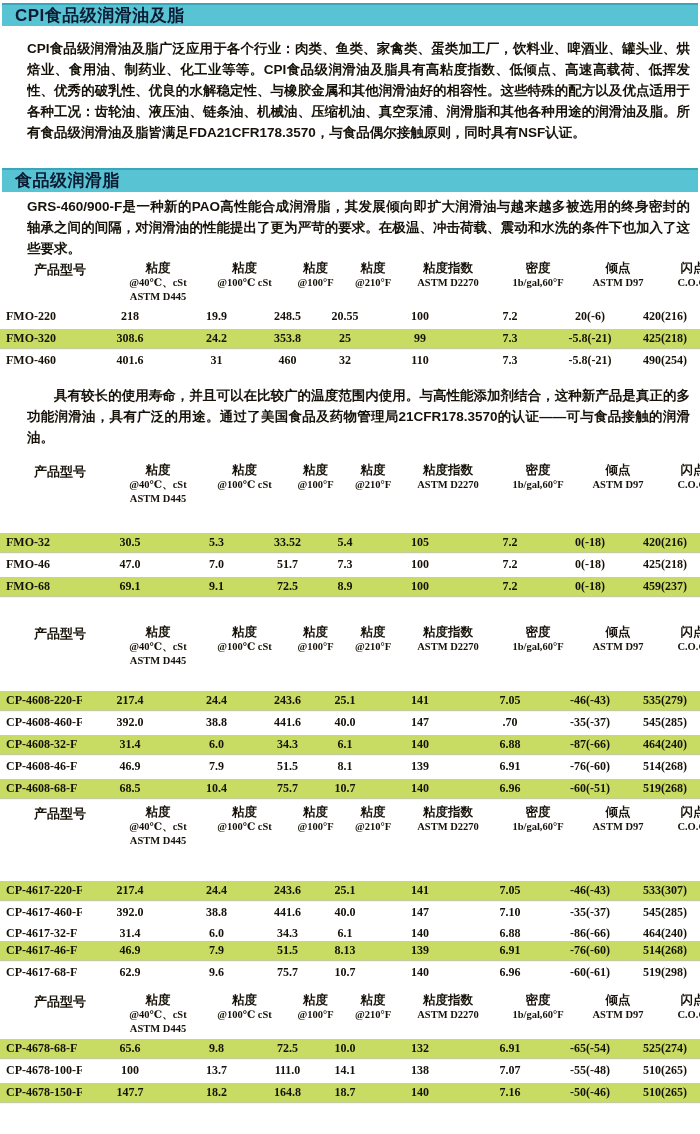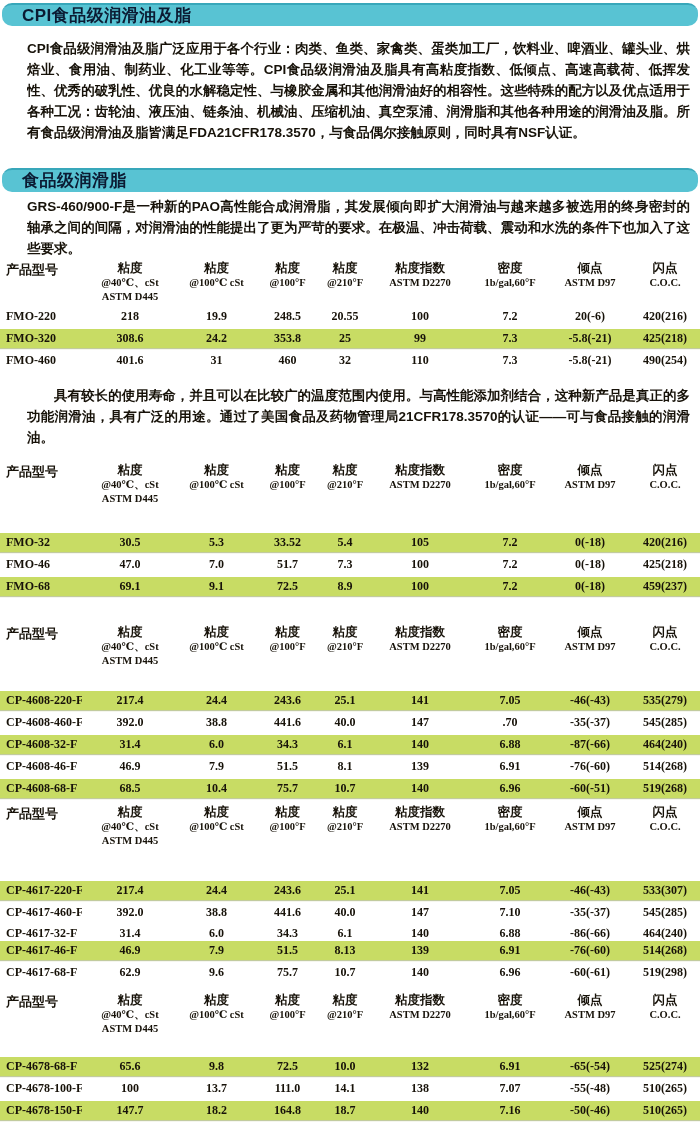--- a/index.html
+++ b/index.html
@@ -11,42 +11,41 @@
     --cols:82px 96px 77px 65px 50px 100px 80px 80px 70px;
   }
   *{margin:0;padding:0;box-sizing:border-box}
   html,body{background:#ffffff}
   body{
     width:700px;height:1134px;overflow:hidden;position:relative;
     font-family:"Liberation Sans","DejaVu Sans",sans-serif;
     color:var(--ink);
   }
   .bar{
-    height:23px;margin:3px 2px 0 2px;padding-left:20px;
+    height:23px;margin:3px 2px 0 2px;padding-left:13px;
     background:var(--cyan);
     border-top:2px solid var(--cyan-edge);
     font-size:17px;line-height:21px;font-weight:bold;color:var(--title-ink);
     letter-spacing:.5px;
-    border-radius:10px;
   }
   .bar.second{margin-top:4px;height:24px}
   .para{
     margin:5px 10px 0 27px;
     font-size:13.5px;line-height:21px;font-weight:bold;
     text-align:justify;word-break:break-all;overflow:hidden;
     color:var(--ink);
   }
   .para.p1{height:126px;margin-top:12px}
   .para.p2{height:63px;margin-top:4px}
   .para.p3{height:63px;margin-top:15px;text-indent:2em}
   
   .ptable{width:700px}
   .thead{
     display:grid;grid-template-columns:var(--cols);
-    height:46px;align-items:start;
+    height:46px;align-items:start;padding-left:28px;
   }
   .hcell{display:flex;flex-direction:column;align-items:center;text-align:center}
   .hcell.product-h{align-items:flex-start;padding-left:6px;font-size:13px;font-weight:bold}
   .hmain{font-size:12.5px;font-weight:bold;line-height:15px;
          font-family:"Liberation Sans","DejaVu Sans",sans-serif}
   .hsub{font-size:10.5px;font-weight:bold;line-height:14px;
         font-family:"Liberation Serif","DejaVu Serif",serif}
   .rows{width:700px}
   .prow{
     display:grid;grid-template-columns:var(--cols);
@@ -60,21 +59,21 @@
     font-family:"Liberation Serif","DejaVu Serif",serif;
   }
   .prow.green{background:var(--green);box-shadow:0 1px 1px rgba(120,140,40,.45)}
   .prow.tight{height:16px;line-height:16px;margin-bottom:0}
   .prow.tight + .prow.tight{margin-bottom:20px}
   
   .t0{margin-top:2px}  .t0 .rows{margin-top:0}
   .t1{margin-top:15px} .t1 .rows{margin-top:24px}
   .t2{margin-top:29px} .t2 .rows{margin-top:20px}
   .t3{margin-top:7px}  .t3 .rows{margin-top:30px}
-  .t4{margin-top:11px} .t4 .rows{margin-top:18px}
+  .t4{margin-top:11px} .t4 .rows{}
 </style>
 </head>
 <body>
 
 <div class="bar">
   <span>CPI食品级润滑油及脂</span>
 </div>
 
 <p class="para p1">CPI食品级润滑油及脂广泛应用于各个行业：肉类、鱼类、家禽类、蛋类加工厂，饮料业、啤酒业、罐头业、烘焙业、食用油、制药业、化工业等等。CPI食品级润滑油及脂具有高粘度指数、低倾点、高速高载荷、低挥发性、优秀的破乳性、优良的水解稳定性、与橡胶金属和其他润滑油好的相容性。这些特殊的配方以及优点适用于各种工况：齿轮油、液压油、链条油、机械油、压缩机油、真空泵浦、润滑脂和其他各种用途的润滑油及脂。所有食品级润滑油及脂皆满足FDA21CFR178.3570，与食品偶尔接触原则，同时具有NSF认证。</p>
 

